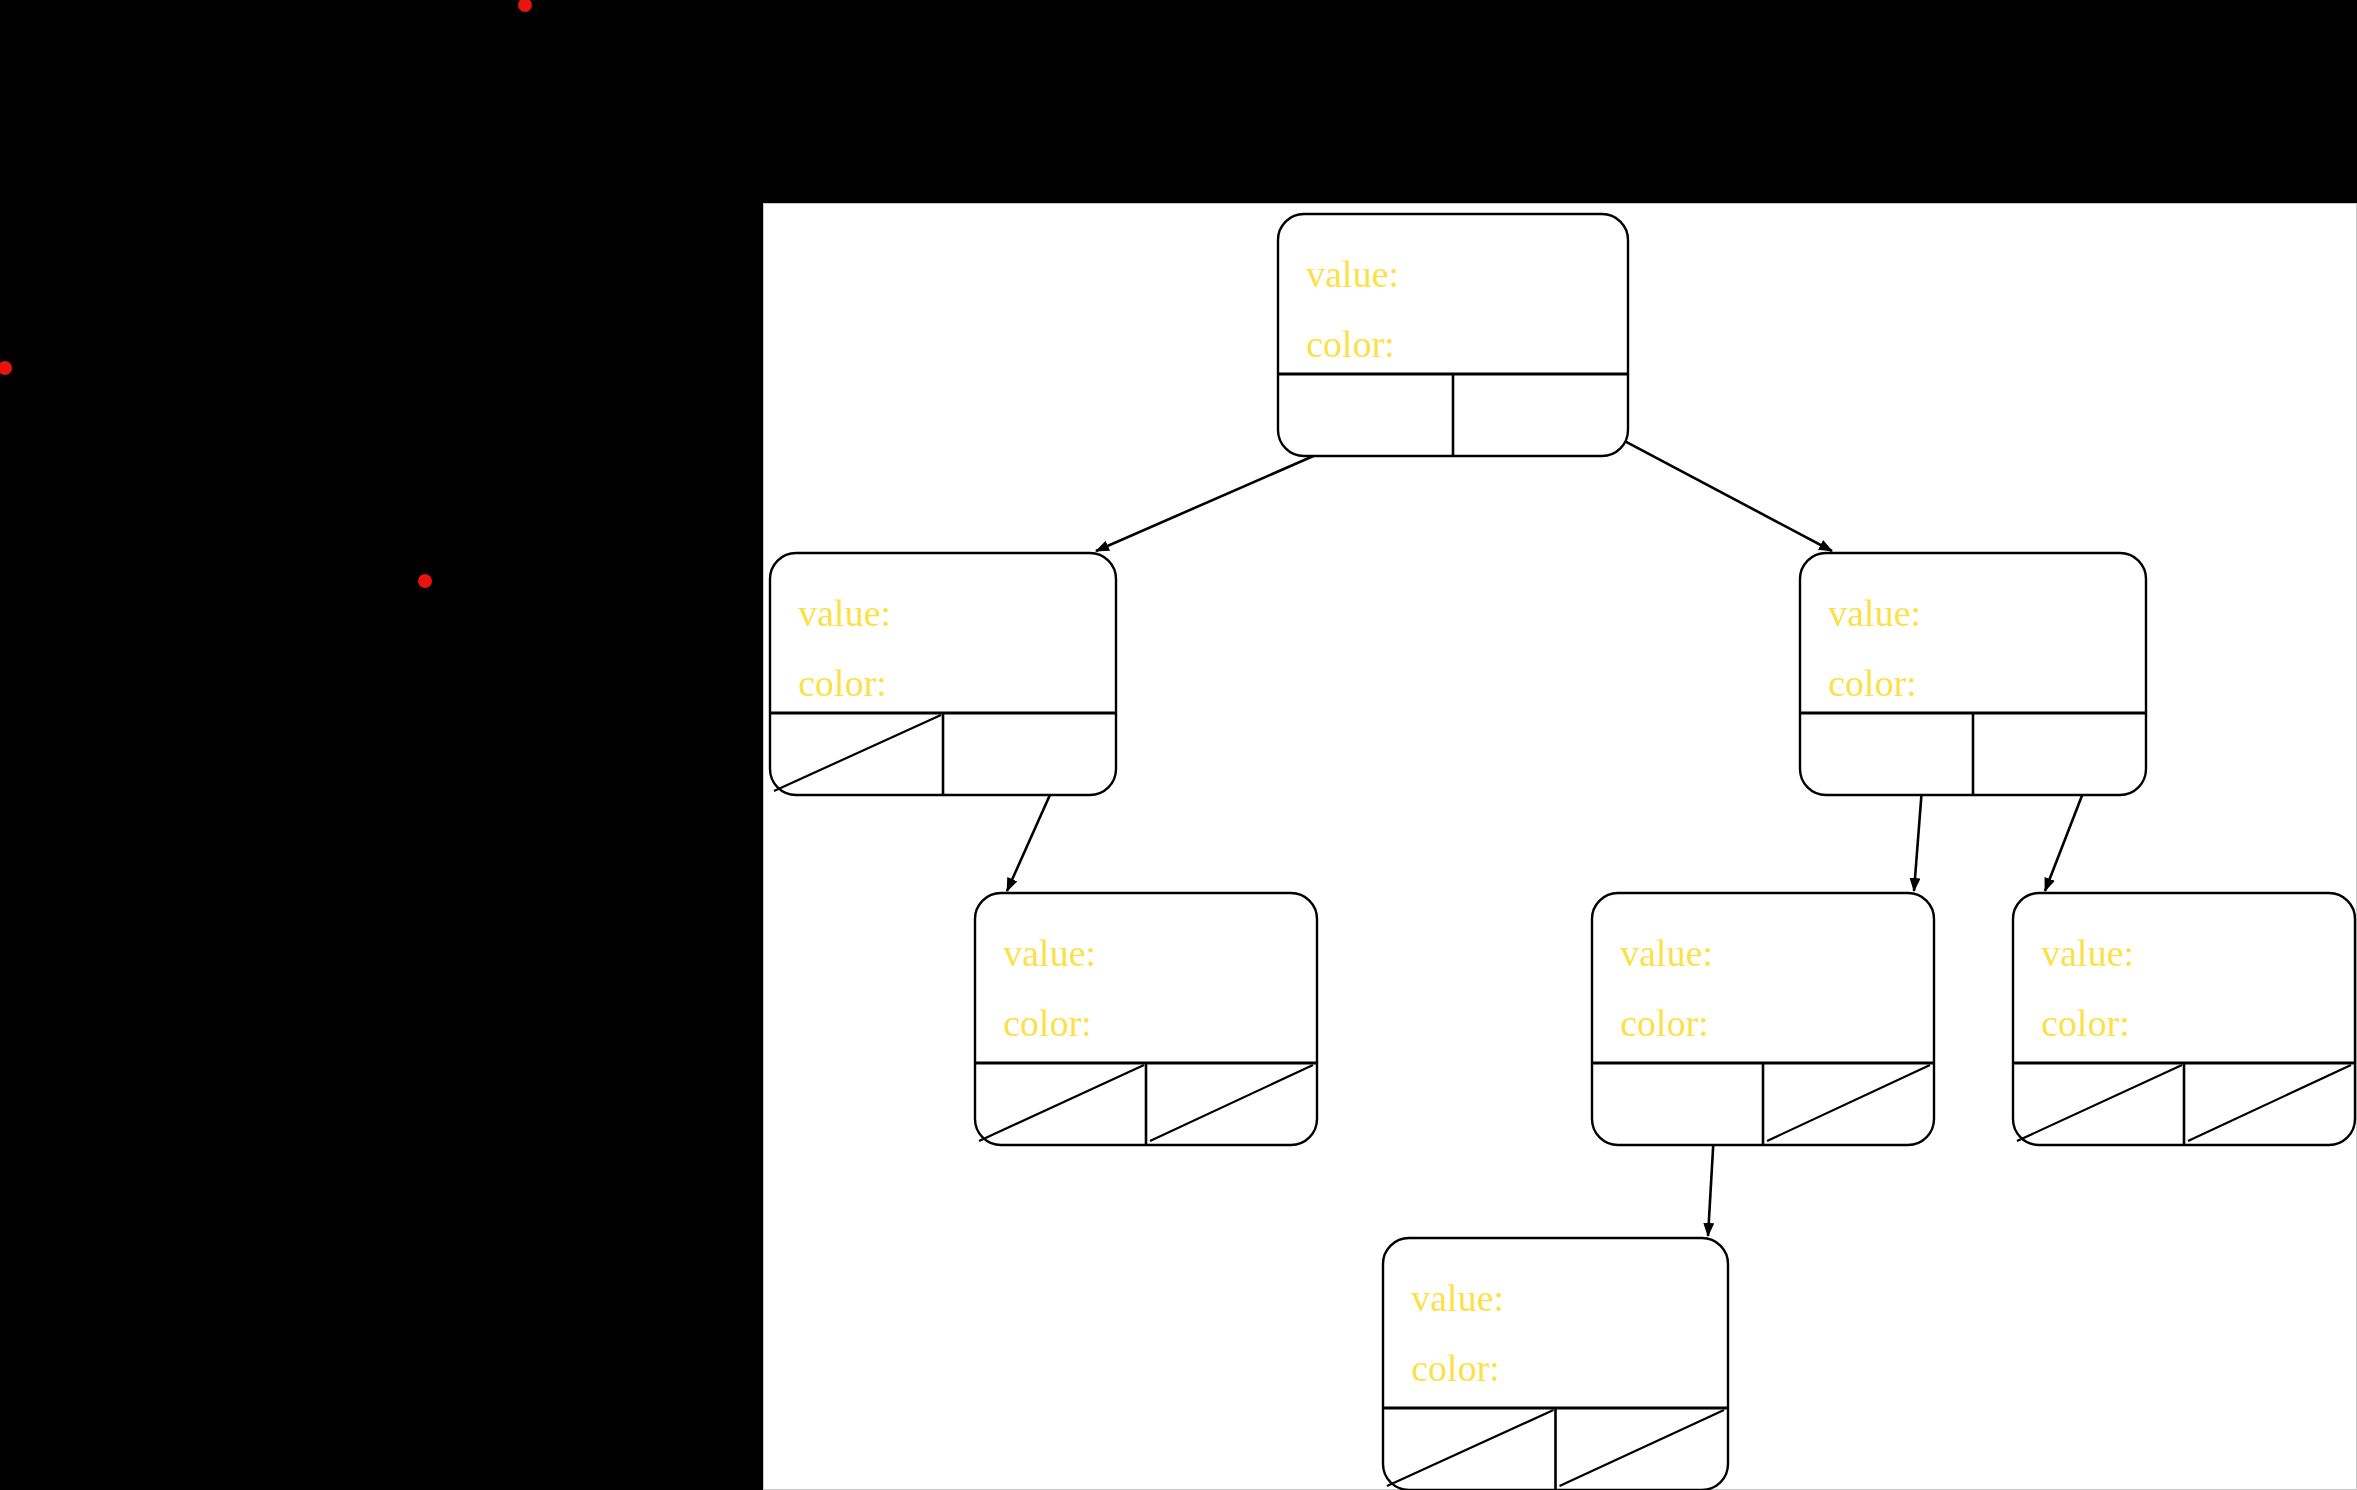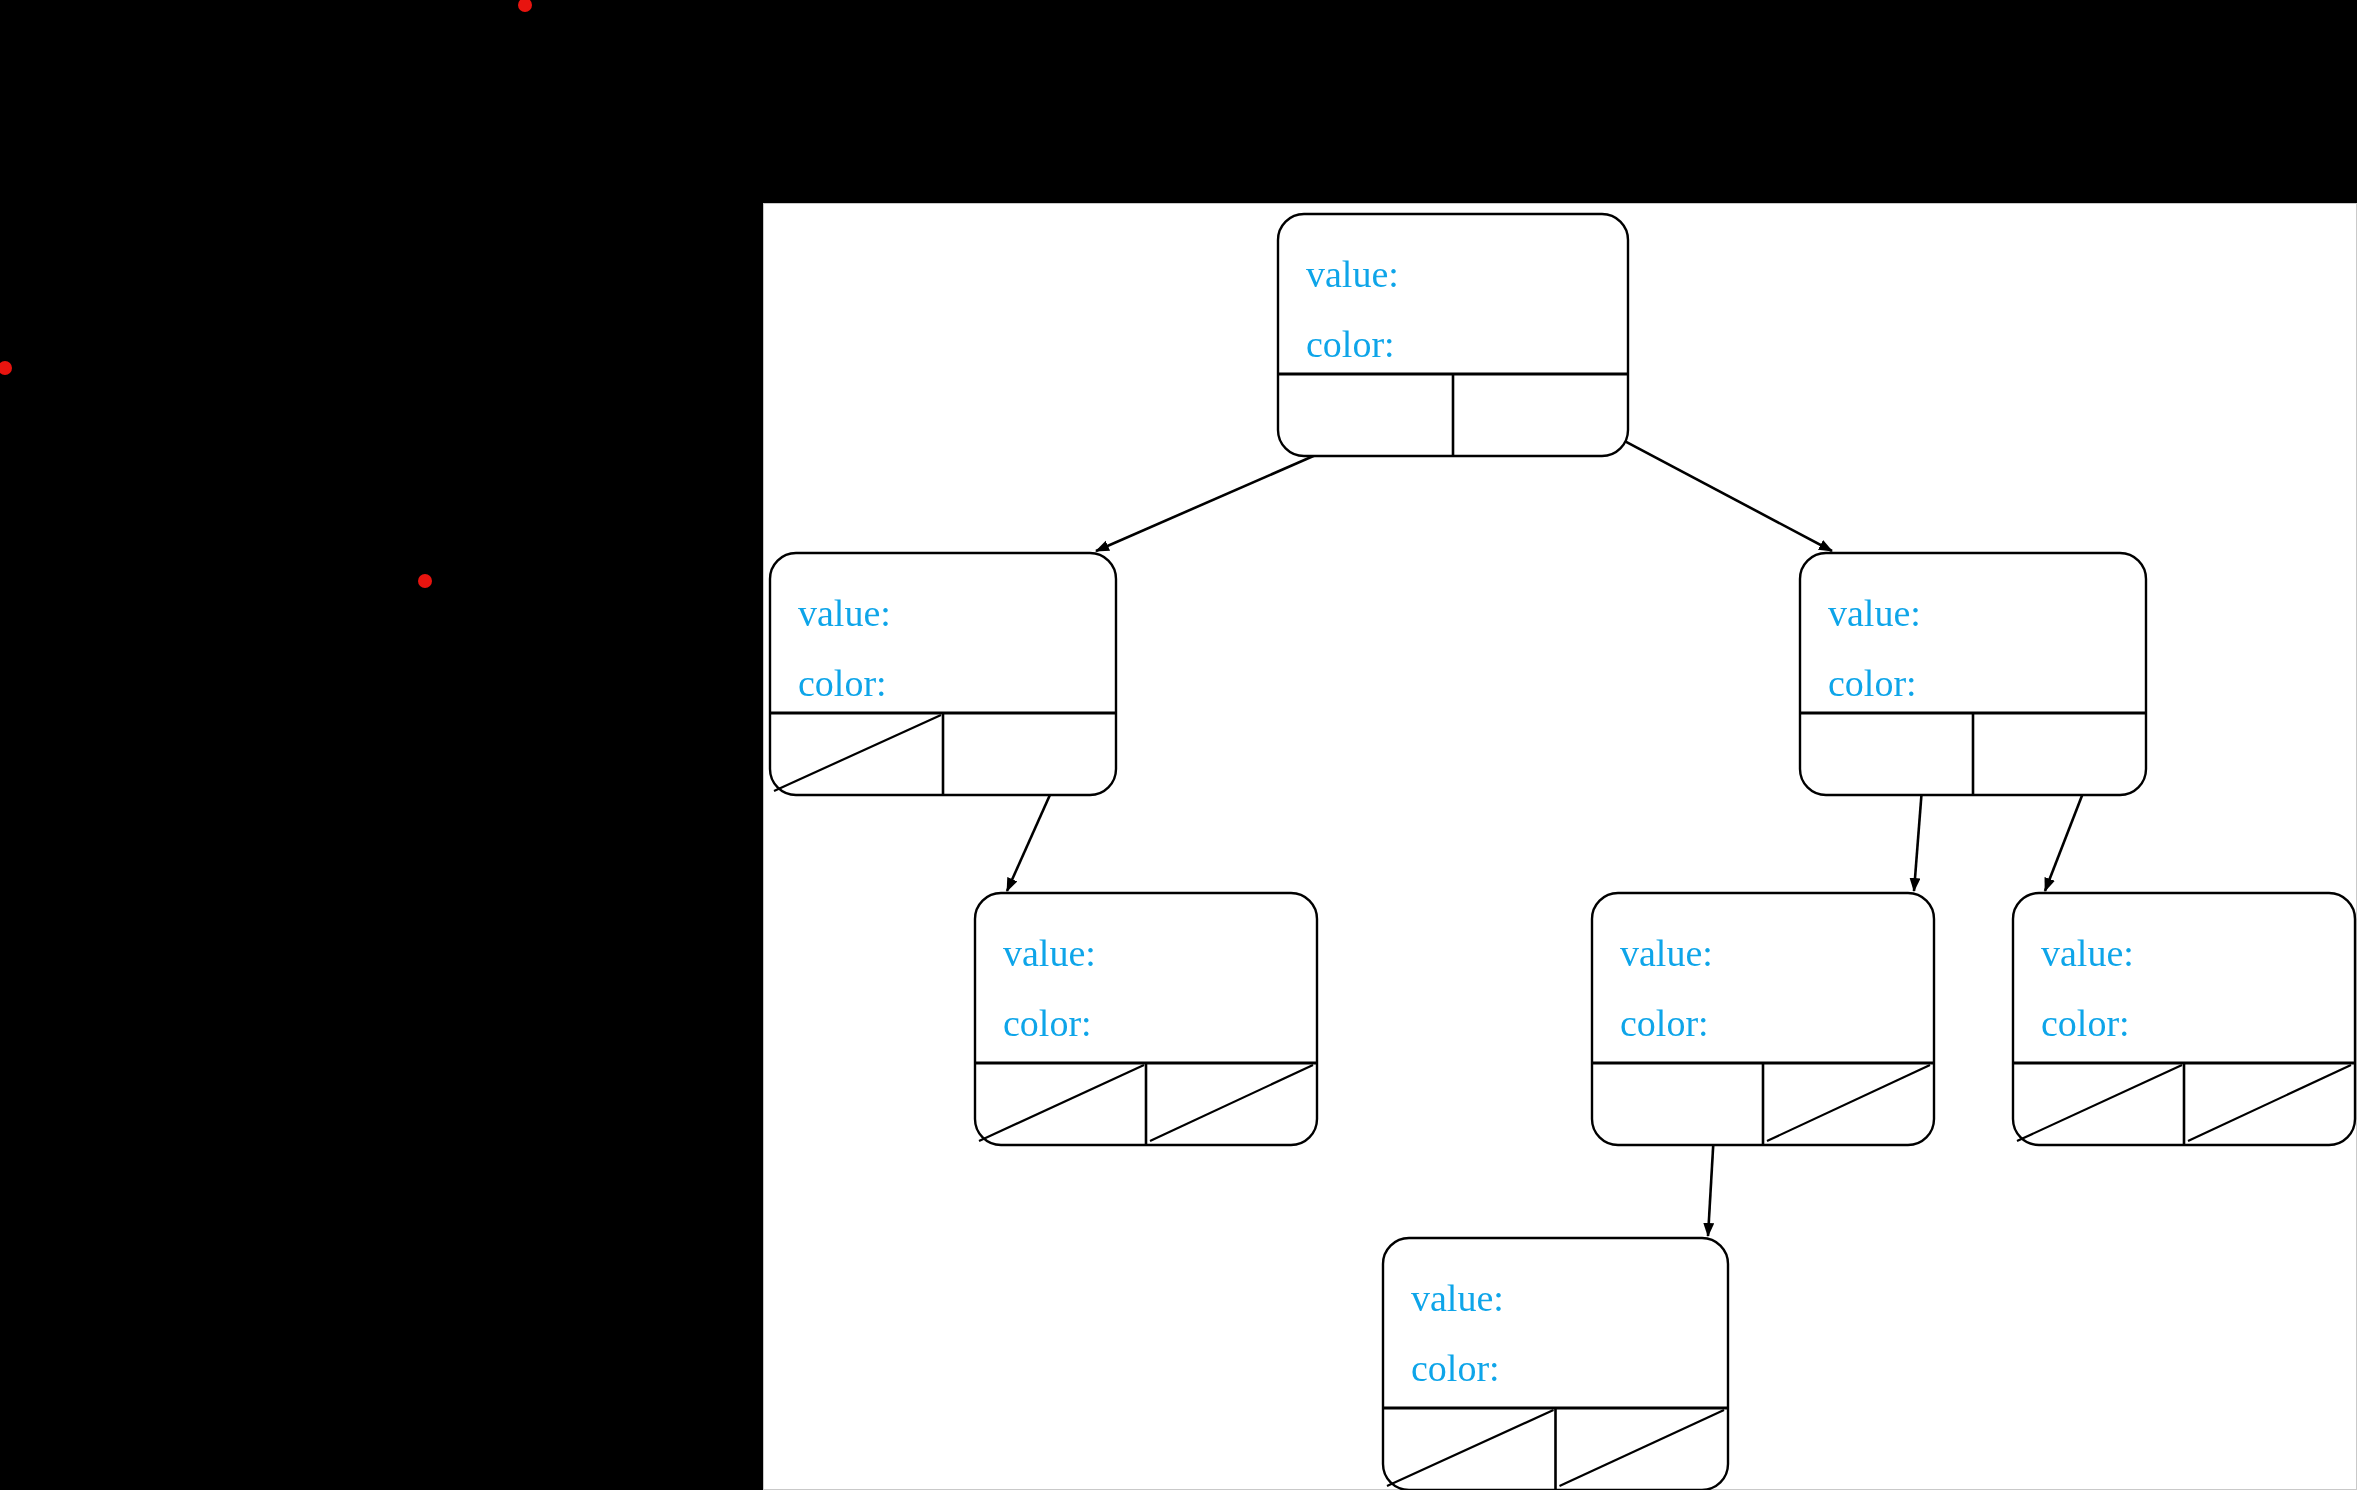--- a/index.html
+++ b/index.html
@@ -3,21 +3,21 @@
 <meta charset="utf-8">
 <style>
   html,body{margin:0;padding:0;background:#000;}
   body{width:2357px;height:1490px;position:relative;overflow:hidden;
        font-family:"Liberation Serif","DejaVu Serif",serif;}
   #root-canvas{position:absolute;left:0;top:0;width:2357px;height:1490px;}
   .backdrop{position:absolute;left:0;top:0;width:2357px;height:1490px;background:#000000;}
   .panel{position:absolute;background:#ffffff;border:1px solid #c9c9c9;box-sizing:border-box;}
   .reddot{position:absolute;background:#e8140f;border-radius:50%;}
   .svg-layer{position:absolute;left:0;top:0;width:2357px;height:1490px;pointer-events:none;}
-  .node-label{position:absolute;color:#0ea5e9;white-space:nowrap;}
+  .node-label{position:absolute;color:#fde047;white-space:nowrap;}
 </style>
 </head>
 <body>
 
 <div id="root-canvas">
   <div class="backdrop"></div>
 
   <div class="panel" id="panel" style="left: 763px; top: 203px; width: 1594px; height: 1287px; background: rgb(255, 255, 255); border-color: rgb(201, 201, 201);"></div>
 
   <div id="dots">

